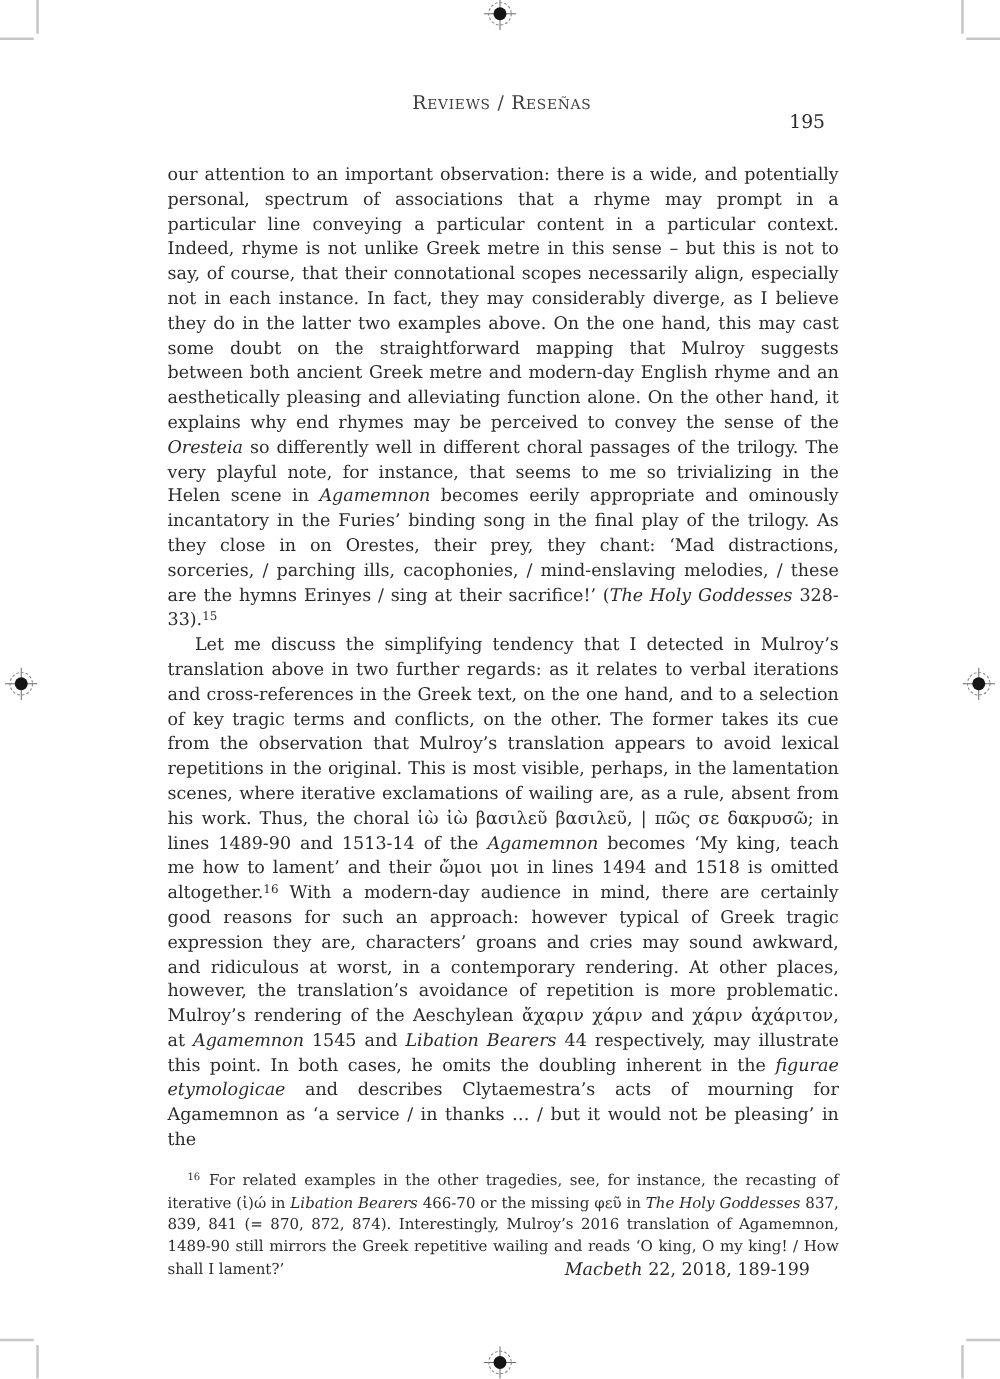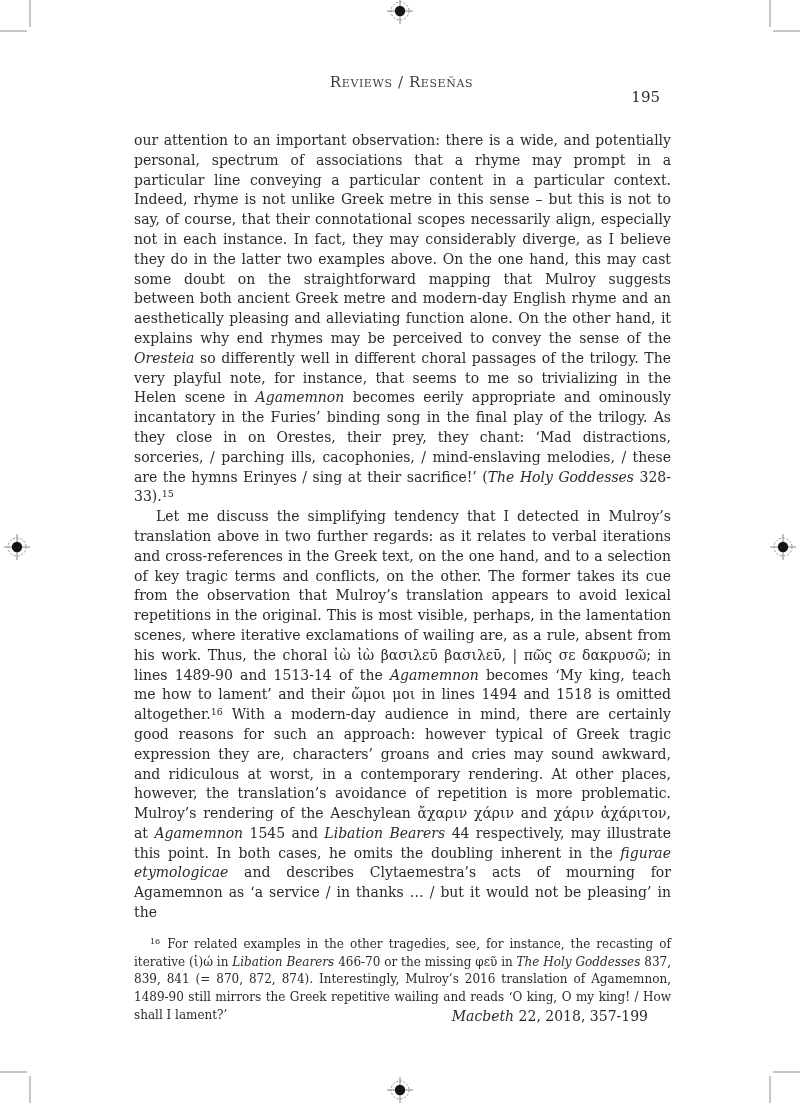--- a/index.html
+++ b/index.html
@@ -114,16 +114,16 @@
     <div id="body-text">
         <p class="para"><span>our attention to an important observation: there is a wide, and potentially personal, spectrum of associations that a rhyme may prompt in a particular line conveying a particular content in a particular context. Indeed, rhyme is not unlike Greek metre in this sense – but this is not to say, of course, that their connotational scopes necessarily align, especially not in each instance. In fact, they may considerably diverge, as I believe they do in the latter two examples above. On the one hand, this may cast some doubt on the straightforward mapping that Mulroy suggests between both ancient Greek metre and modern-day English rhyme and an aesthetically pleasing and alleviating function alone. On the other hand, it explains why end rhymes may be perceived to convey the sense of the </span><em>Oresteia</em><span> so differently well in different choral passages of the trilogy. The very playful note, for instance, that seems to me so trivializing in the Helen scene in </span><em>Agamemnon</em><span> becomes eerily appropriate and ominously incantatory in the Furies’ binding song in the final play of the trilogy. As they close in on Orestes, their prey, they chant: ‘Mad distractions, sorceries, / parching ills, cacophonies, / mind-enslaving melodies, / these are the hymns Erinyes / sing at their sacrifice!’ (</span><em>The Holy Goddesses</em><span> 328-33).</span><sup>15</sup></p>
         <p class="para indent"><span>Let me discuss the simplifying tendency that I detected in Mulroy’s translation above in two further regards: as it relates to verbal iterations and cross-references in the Greek text, on the one hand, and to a selection of key tragic terms and conflicts, on the other. The former takes its cue from the observation that Mulroy’s translation appears to avoid lexical repetitions in the original. This is most visible, perhaps, in the lamentation scenes, where iterative exclamations of wailing are, as a rule, absent from his work. Thus, the choral ἰὼ ἰὼ βασιλεῦ βασιλεῦ, | πῶς σε δακρυσῶ; in lines 1489-90 and 1513-14 of the </span><em>Agamemnon</em><span> becomes ‘My king, teach me how to lament’ and their ὤμοι μοι in lines 1494 and 1518 is omitted altogether.</span><sup>16</sup><span> With a modern-day audience in mind, there are certainly good reasons for such an approach: however typical of Greek tragic expression they are, characters’ groans and cries may sound awkward, and ridiculous at worst, in a contemporary rendering. At other places, however, the translation’s avoidance of repetition is more problematic. Mulroy’s rendering of the Aeschylean ἄχαριν χάριν and χάριν ἀχάριτον, at </span><em>Agamemnon</em><span> 1545 and </span><em>Libation Bearers</em><span> 44 respectively, may illustrate this point. In both cases, he omits the doubling inherent in the </span><em>figurae etymologicae</em><span> and describes Clytaemestra’s acts of mourning for Agamemnon as ‘a service / in thanks … / but it would not be pleasing’ in the</span></p>
       </div>
     <div id="footnotes" class="footnotes">
         <p class="footnote"><sup>16</sup><span> For related examples in the other tragedies, see, for instance, the recasting of iterative (ἰ)ώ in </span><em>Libation Bearers</em><span> 466-70 or the missing φεῦ in </span><em>The Holy Goddesses</em><span> 837, 839, 841 (= 870, 872, 874). Interestingly, Mulroy’s 2016 translation of Agamemnon, 1489-90 still mirrors the Greek repetitive wailing and reads ‘O king, O my king! / How shall I lament?’</span></p>
       </div>
   </main>
 
   <footer class="page-footer">
-    <span class="inner"><span class="journal">Macbeth</span><span> 22, 2018, 357-199</span></span>
+    <span class="inner"><span class="journal">Macbeth</span><span> 22, 2018, 189-199</span></span>
   </footer>
 
 </div>
 
 </body></html>

